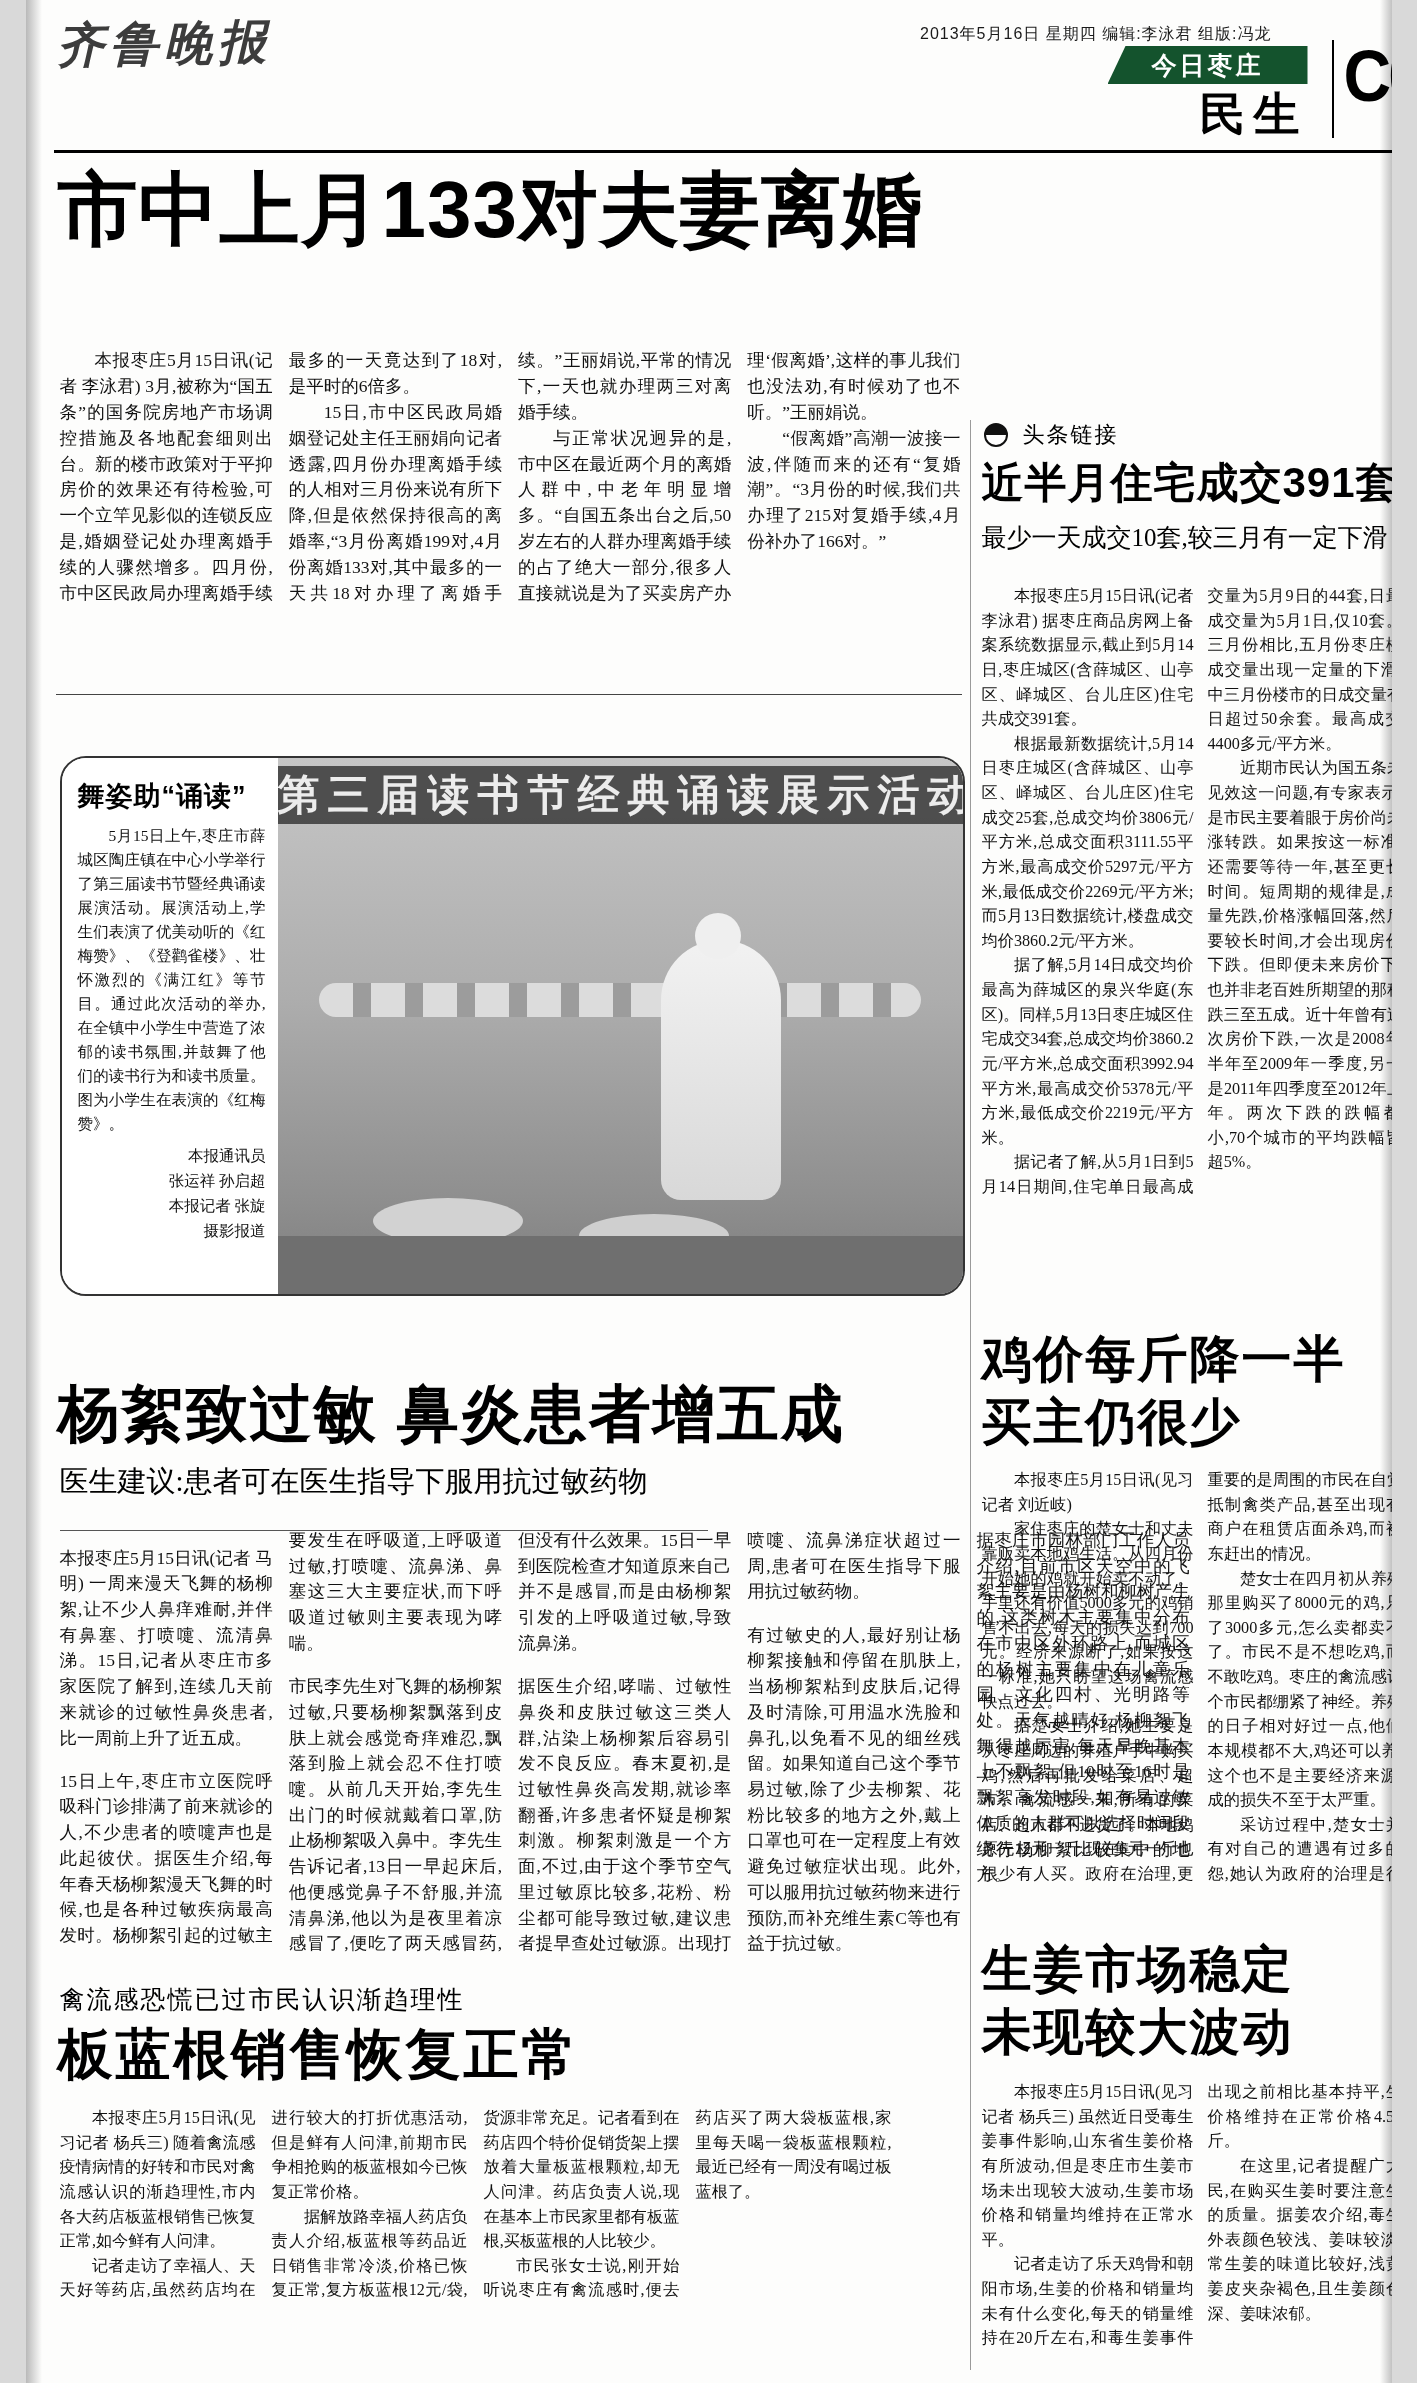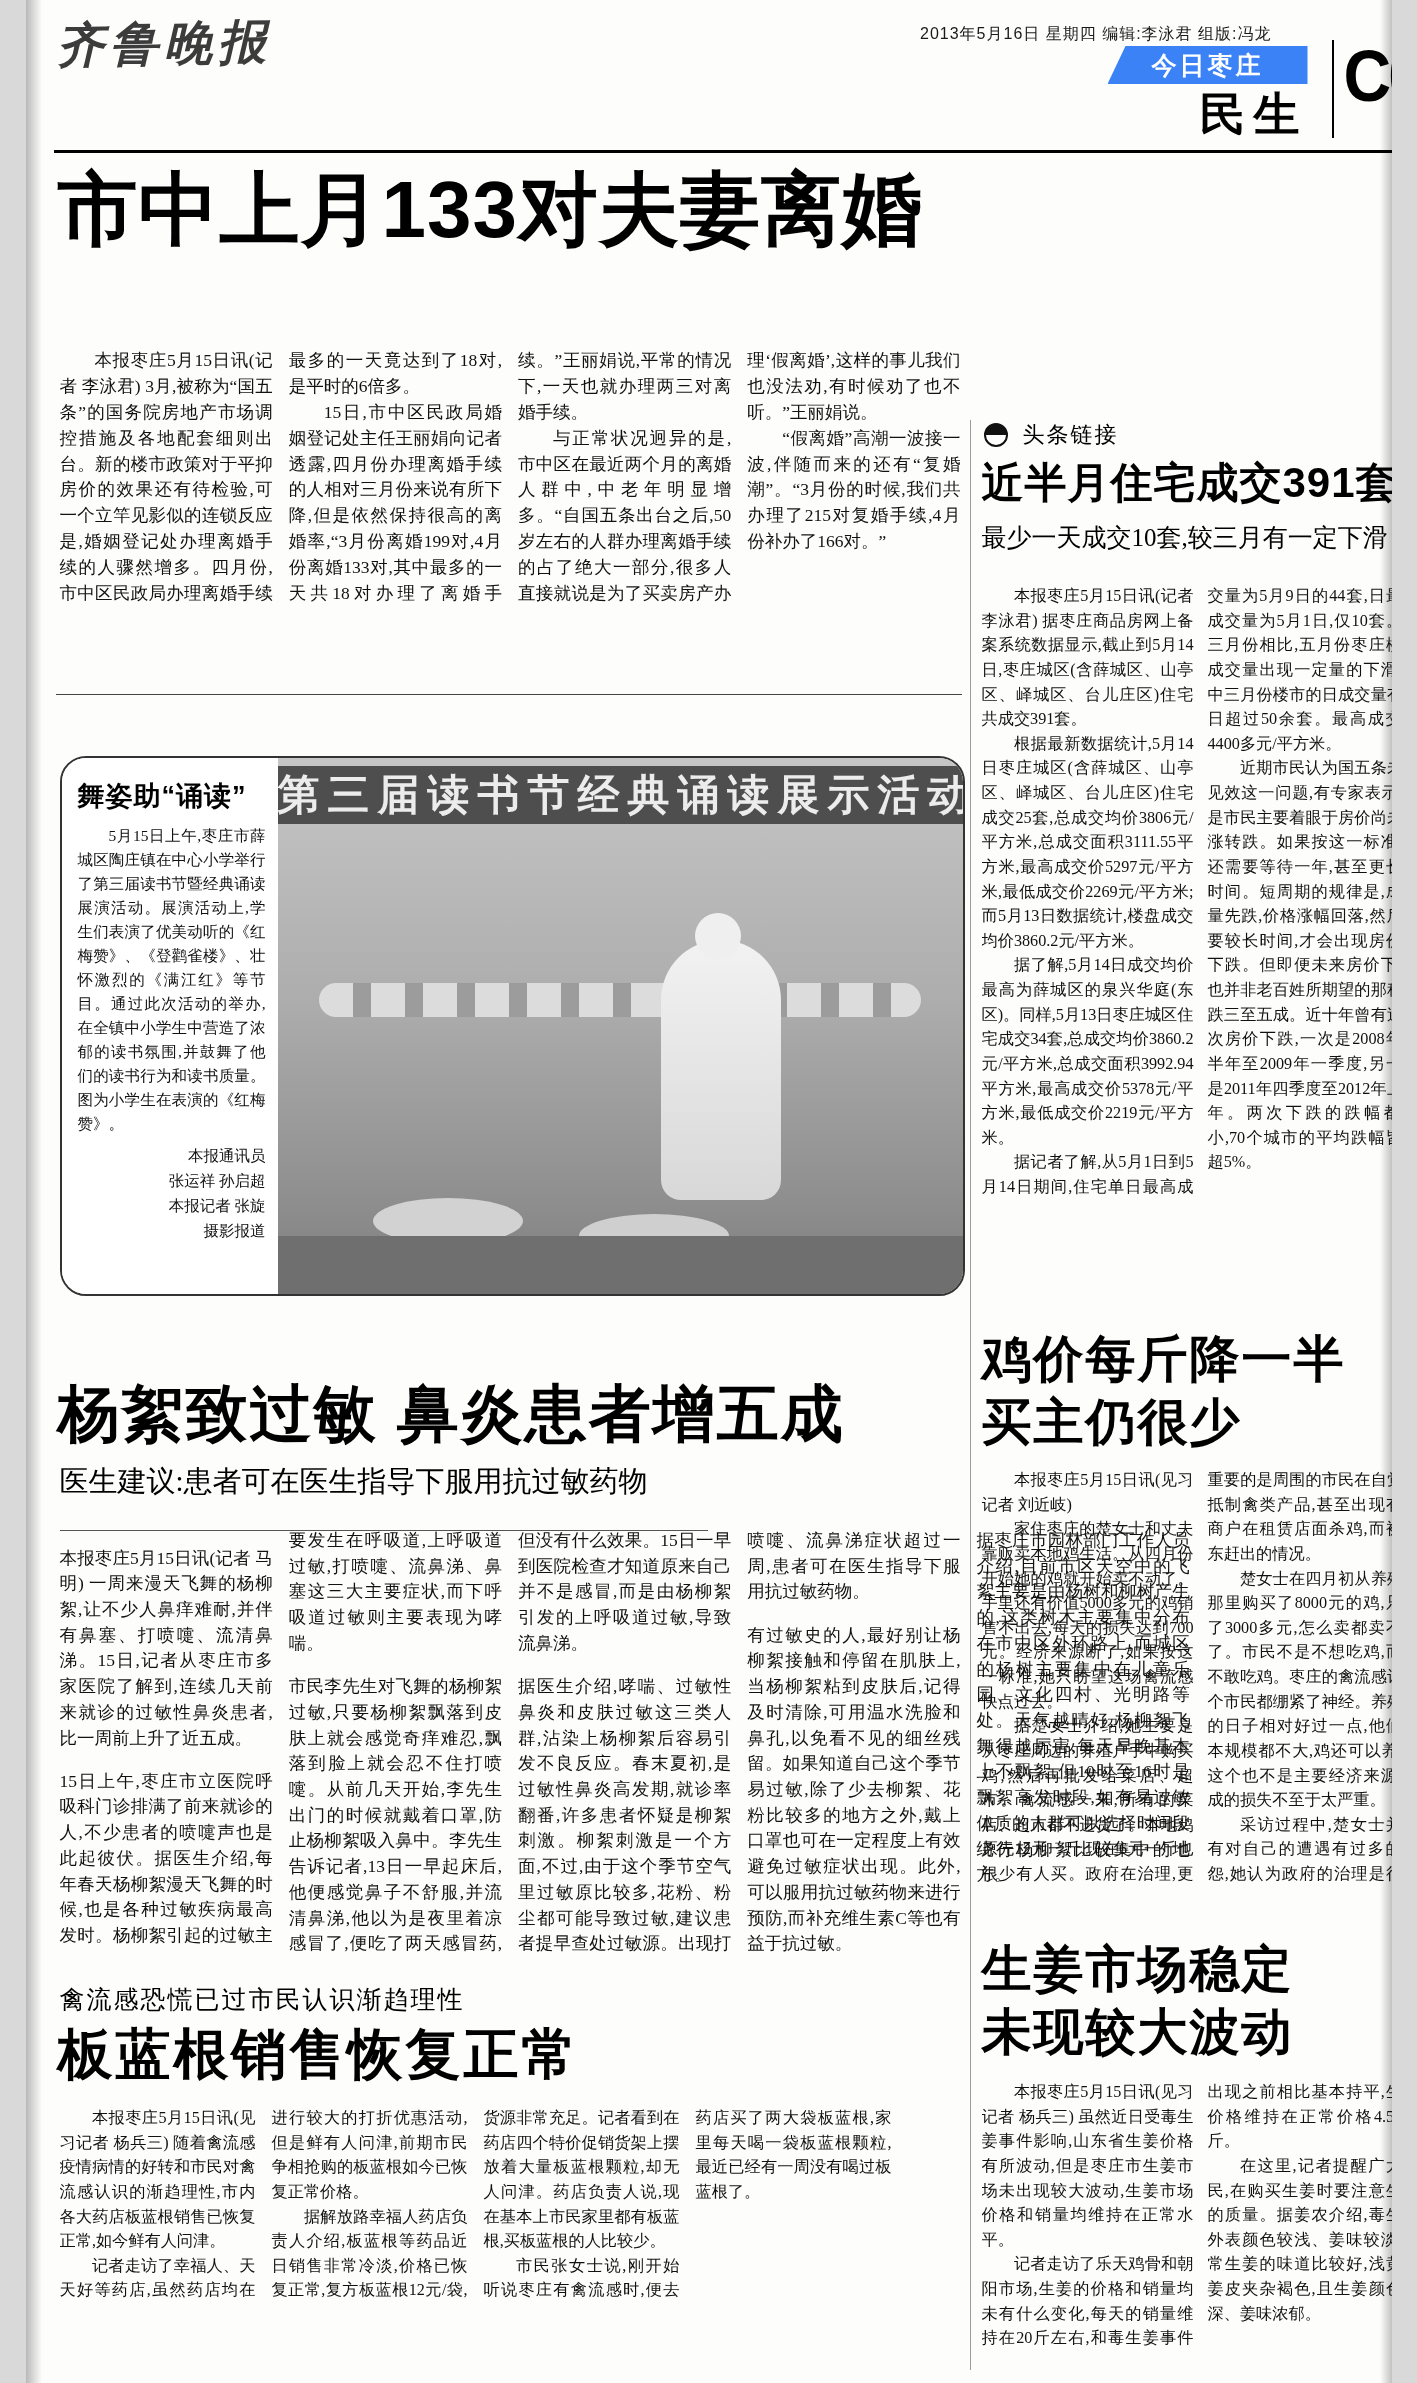--- a/index.html
+++ b/index.html
@@ -8,21 +8,21 @@
   .edge-l{position:absolute;left:0;top:0;width:16px;height:100%;
           background:linear-gradient(to right,#b9b9b9,rgba(255,255,255,0));}
   .edge-r{position:absolute;right:0;top:0;width:12px;height:100%;
           background:linear-gradient(to left,#c2c2c2,rgba(255,255,255,0));}
   .hd-sans{font-family:"Liberation Sans","DejaVu Sans",sans-serif;font-weight:900;color:#000;}
   
   .masthead{position:absolute;left:30px;top:12px;font-size:48px;font-weight:bold;
             color:#3c3c3c;letter-spacing:6px;transform:rotate(-1deg);font-style:italic;}
   .dateline{position:absolute;right:120px;top:24px;font-size:16px;color:#1a1a1a;
             font-family:"Liberation Sans","DejaVu Sans",sans-serif;letter-spacing:1px;}
-  .section-box{position:absolute;left:1082px;top:46px;width:200px;height:38px;background:#3b82f6;
+  .section-box{position:absolute;left:1082px;top:46px;width:200px;height:38px;background:#14532d;
             color:#fff;font-size:25px;line-height:38px;text-align:center;letter-spacing:3px;
             font-family:"Liberation Sans","DejaVu Sans",sans-serif;font-weight:bold;
             clip-path:polygon(9% 0,100% 0,100% 100%,0 100%);}
   .section-name{position:absolute;left:1100px;top:84px;width:182px;text-align:right;
             font-size:46px;letter-spacing:8px;}
   .hdr-vline{position:absolute;left:1306px;top:40px;width:2px;height:98px;background:#000;}
   .page-no{position:absolute;left:1318px;top:34px;font-size:66px;letter-spacing:-3px;
             transform:scaleY(1.1);transform-origin:top left;}
   .hdr-rule{position:absolute;left:28px;top:150px;width:1360px;height:3px;background:#000;}
   

